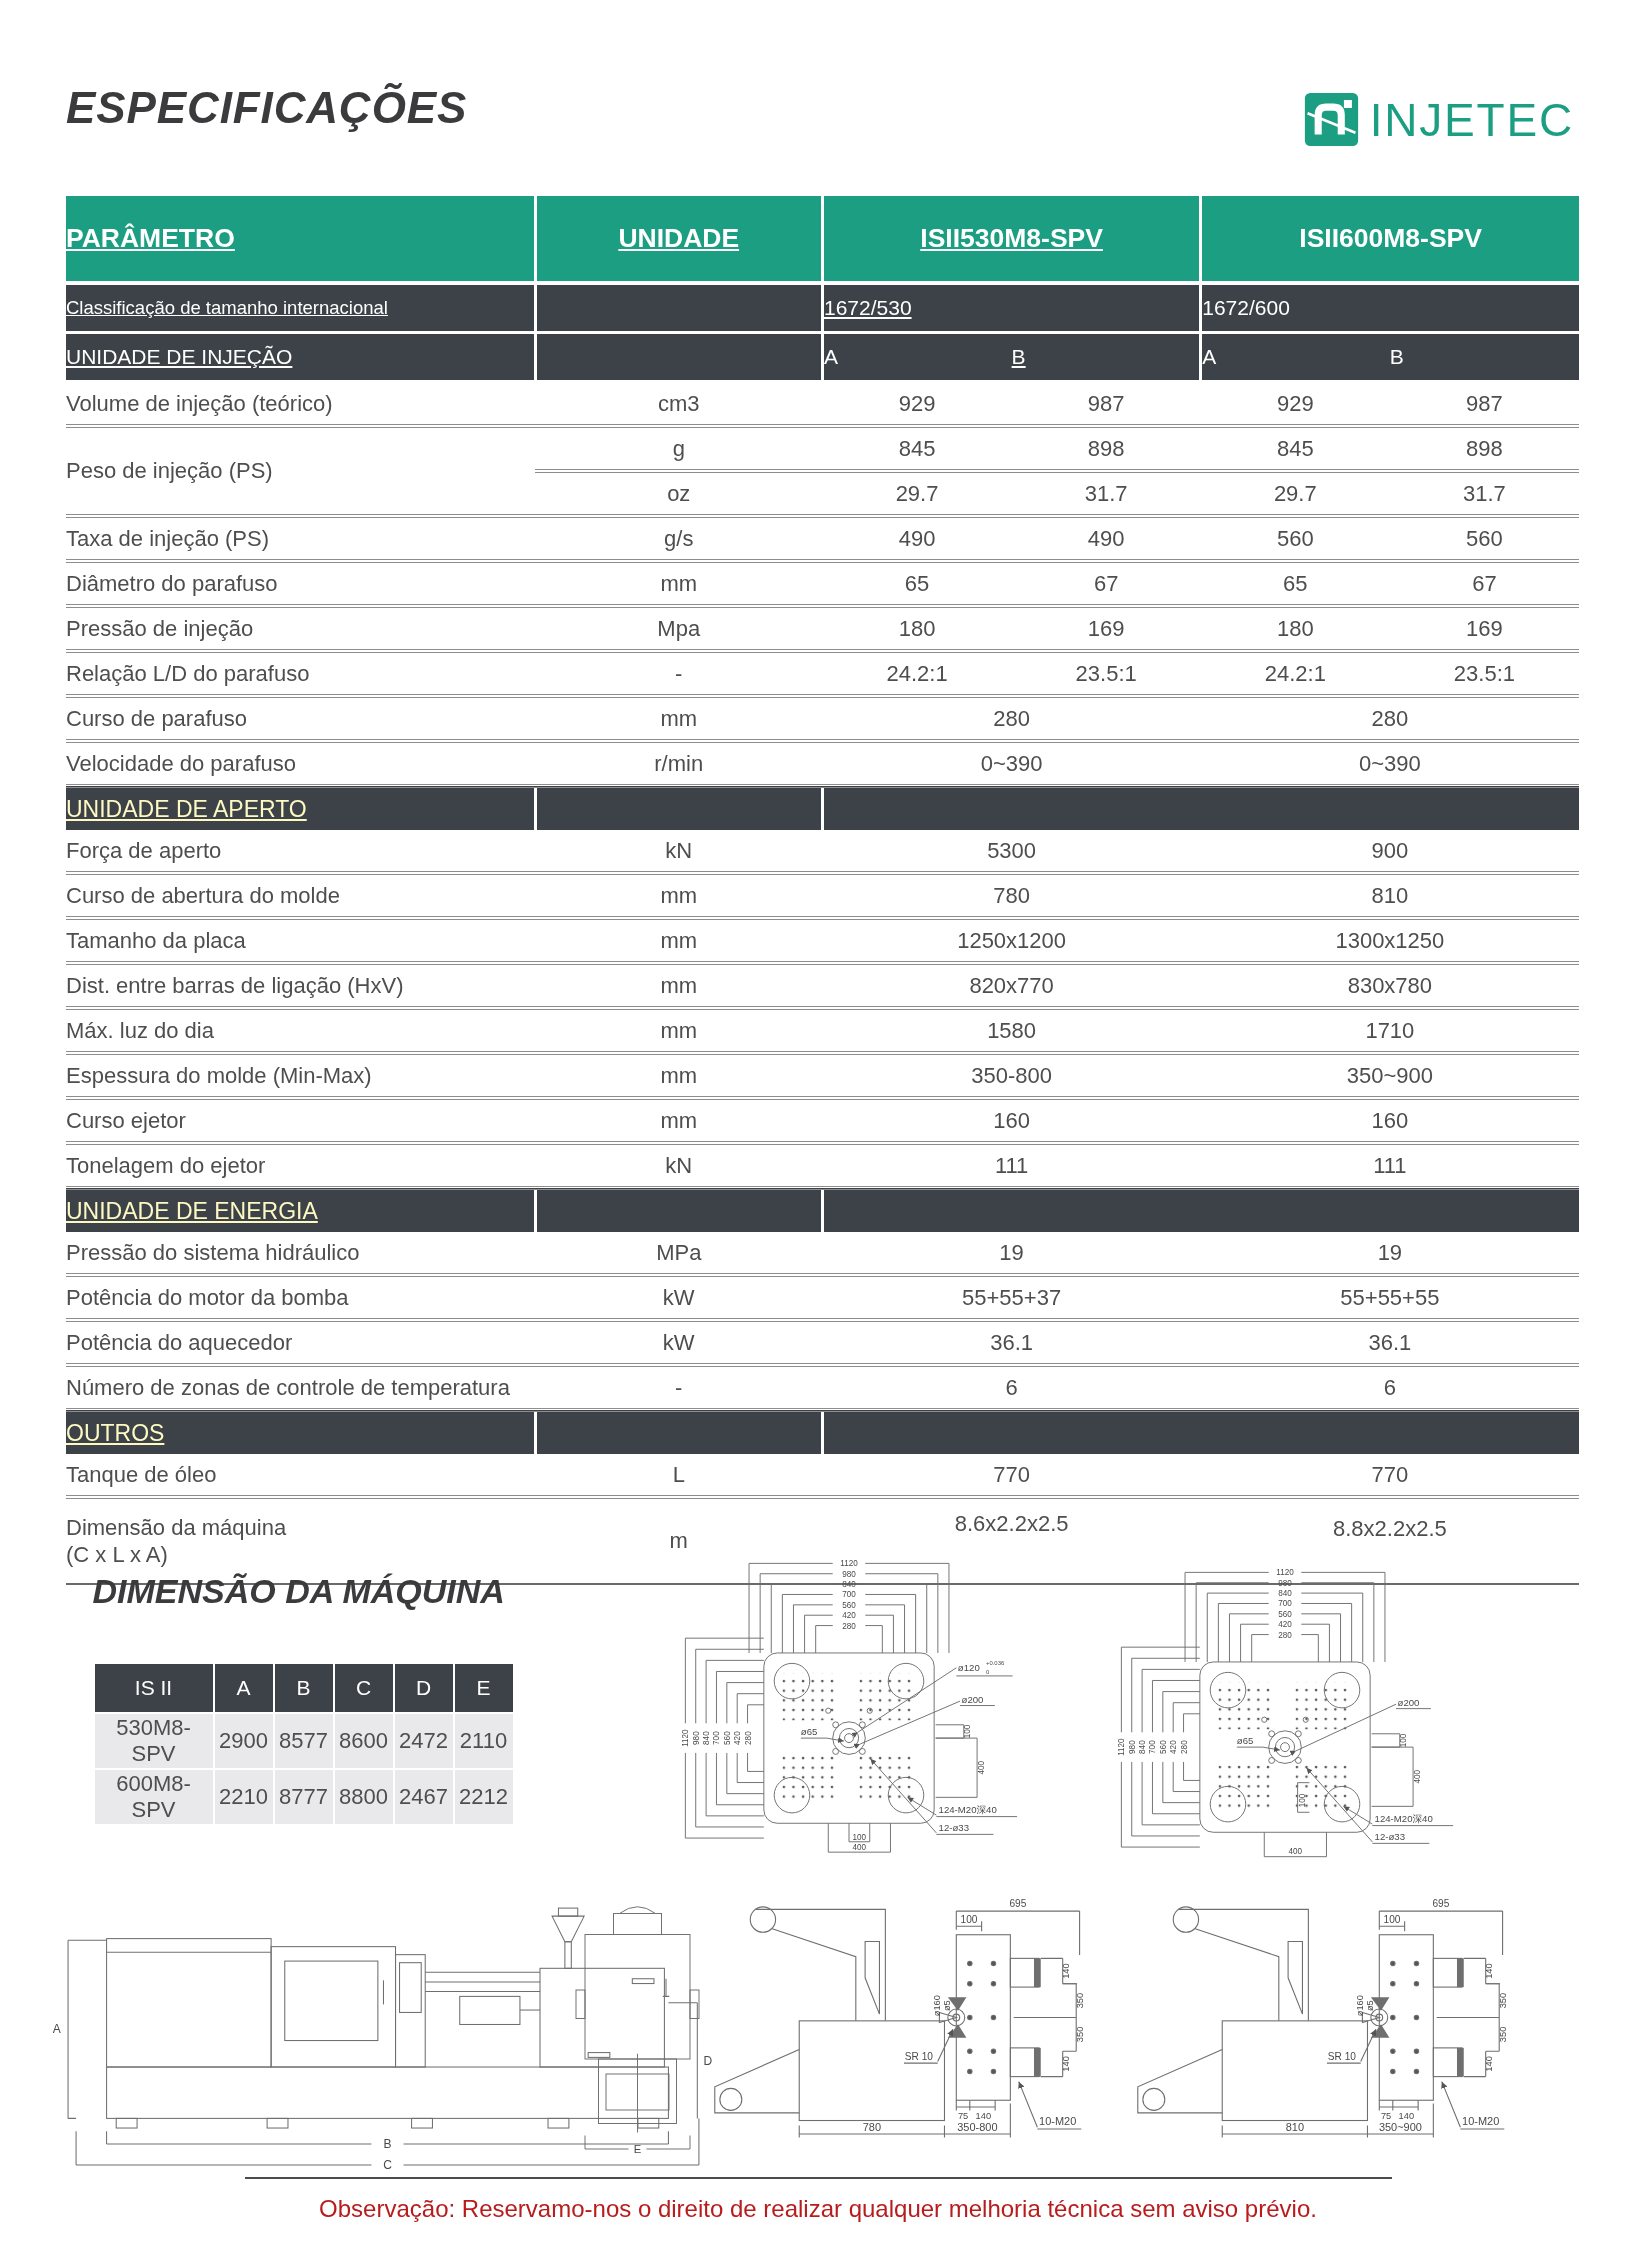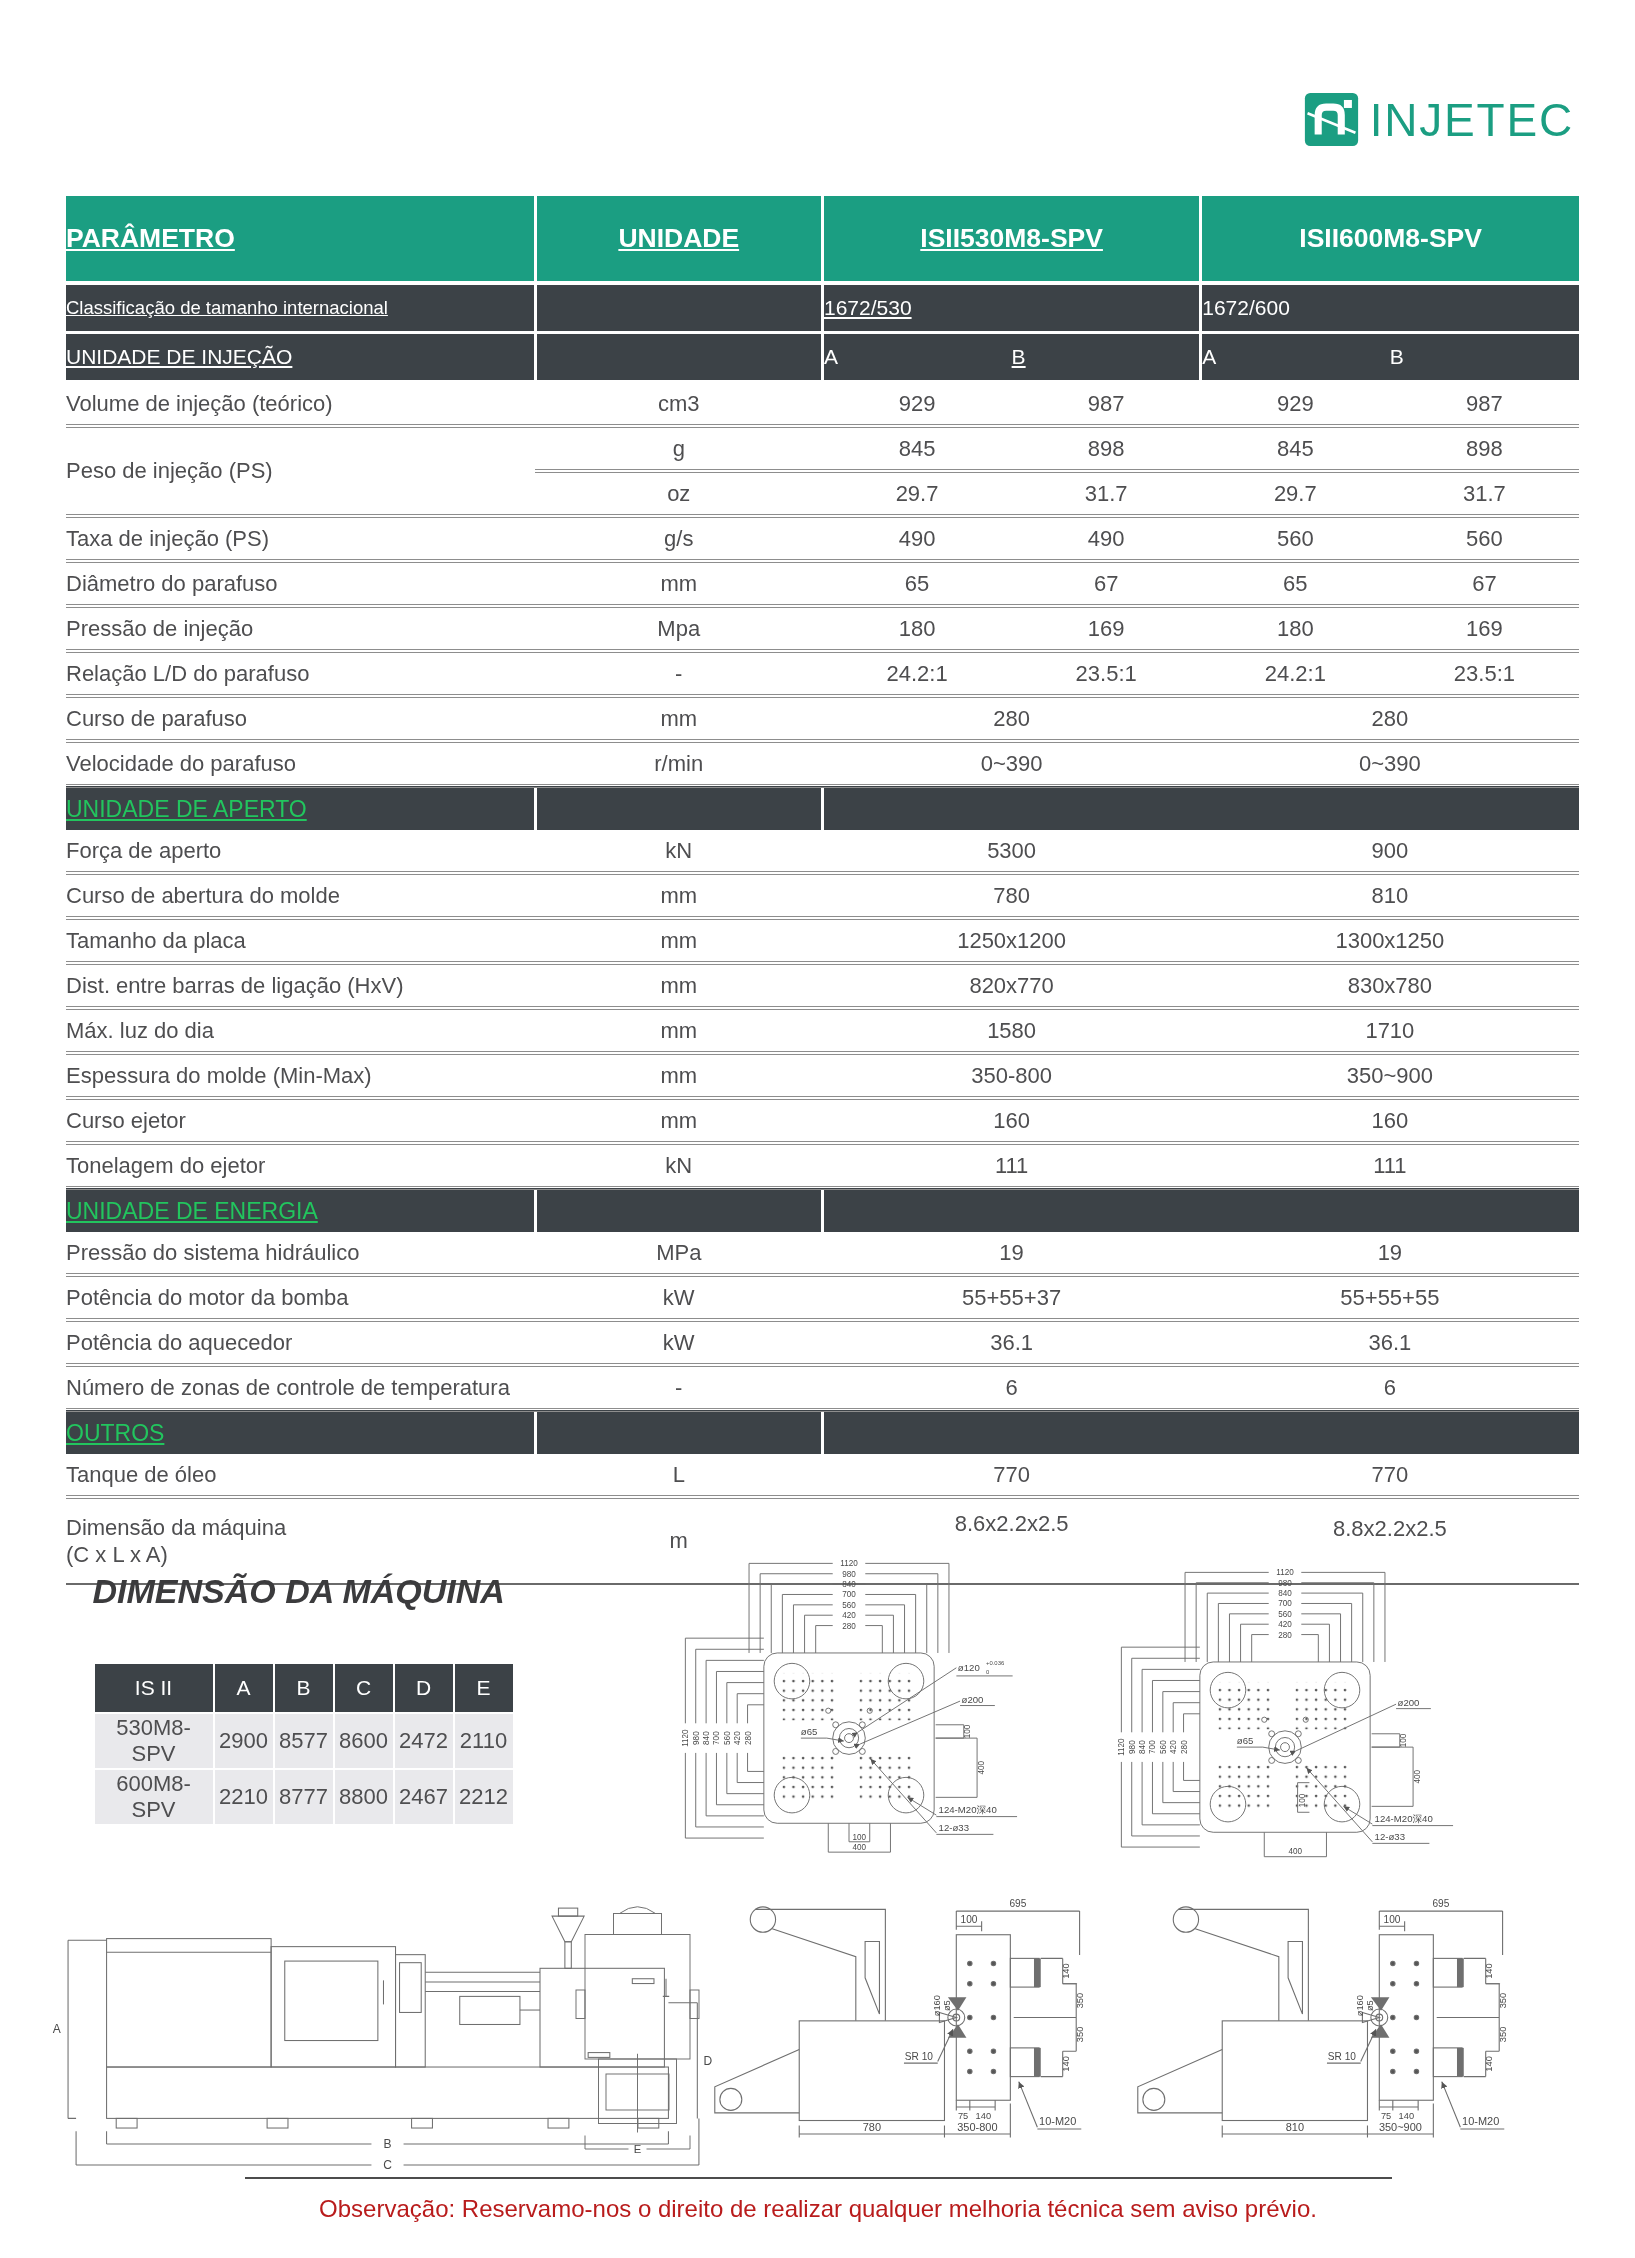--- a/index.html
+++ b/index.html
@@ -18,21 +18,21 @@
   .logo{position:absolute;right:0;top:23px;display:flex;align-items:center;gap:10.6px;}
   .logo-word{font-size:46px;font-weight:normal;color:var(--green);letter-spacing:1.8px;}
 
   
   table.spec{position:absolute;top:196px;left:66px;width:1513px;border-collapse:collapse;table-layout:fixed;}
   table.spec th,table.spec td{padding:0;font-weight:normal;}
   tr.ghead th{background:var(--green);color:#fff;height:85px;font-size:26.5px;font-weight:bold;border-bottom:4.4px solid #fff;}
   th.pl,td.pl{text-align:left;padding-left:21px;}
   .wr{border-right:3.5px solid #fff;text-decoration:underline;}
   tr.dk td{background:var(--dark);color:#fff;height:46px;font-size:21px;border-bottom:3.5px solid #fff;}
-  tr.sec td{background:var(--dark);color:#22c55e;height:42px;font-size:23px;}
+  tr.sec td{background:var(--dark);color:#fef9c3;height:42px;font-size:23px;}
   tr.data td{height:41px;font-size:22px;color:var(--ink);text-align:center;border-bottom:4.4px double var(--line);}
   tr.data td.pl{text-align:left;}
   tr.last td{border-bottom:2.6px solid #6a6a6a;height:67px;}
   td.p2{line-height:1.25;}
 
   
   .draw{position:absolute;top:1560px;left:66px;width:1513px;height:628px;}
   .dim-title{position:absolute;left:26.5px;top:12.4px;font-size:34px;font-weight:bold;font-style:italic;color:#3b3b3d;}
   table.dim{position:absolute;left:26.5px;top:102px;width:422px;border-collapse:separate;border-spacing:2.6px;}
   table.dim th{background:var(--dark);color:#fff;height:46px;font-size:21px;font-weight:normal;text-align:center;}
@@ -48,20 +48,21 @@
   .footer{position:absolute;top:2177px;left:0;right:0;text-align:center;}
   .f-line{width:1147px;margin:0 auto;border-top:2.6px solid #4c4c4c;}
   .f-text{margin-top:16px;font-size:24px;color:#b91c1c;}
 </style>
 </head>
 <body>
 
 <div class="page">
 
   <div class="hdr">
+    <div class="title">ESPECIFICAÇÕES</div>
     <div class="logo">
       <svg width="55" height="55" viewBox="0 0 62 62">
         <rect x="1" y="1" width="60" height="60" rx="6" fill="#1B9E82"></rect>
         <path d="M 16,48 V 26 Q 16,17 25,17 H 33 Q 42,17 42,26 V 48" stroke="#fff" stroke-width="8" fill="none"></path>
         <rect x="45" y="9" width="9" height="9" fill="#fff"></rect>
         <path d="M 4,24 L 58,46" stroke="#fff" stroke-width="3"></path>
       </svg>
       <span class="logo-word">INJETEC</span>
     </div>
   </div>

